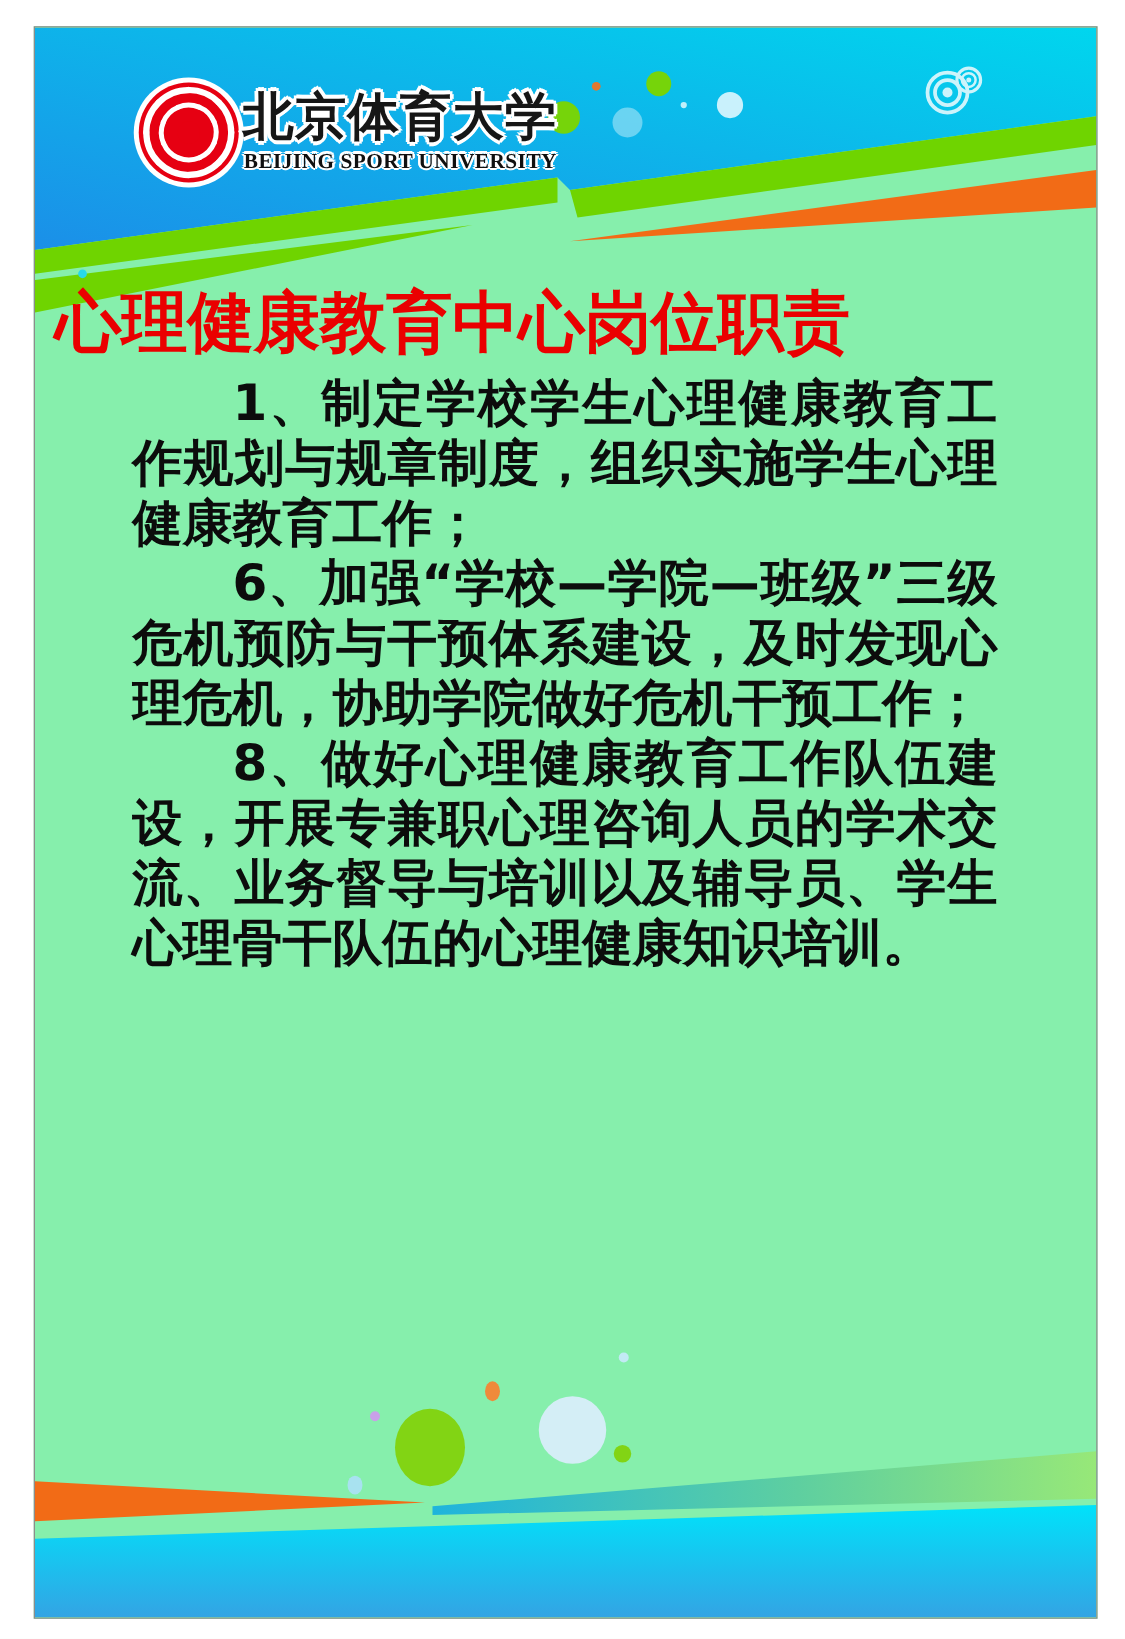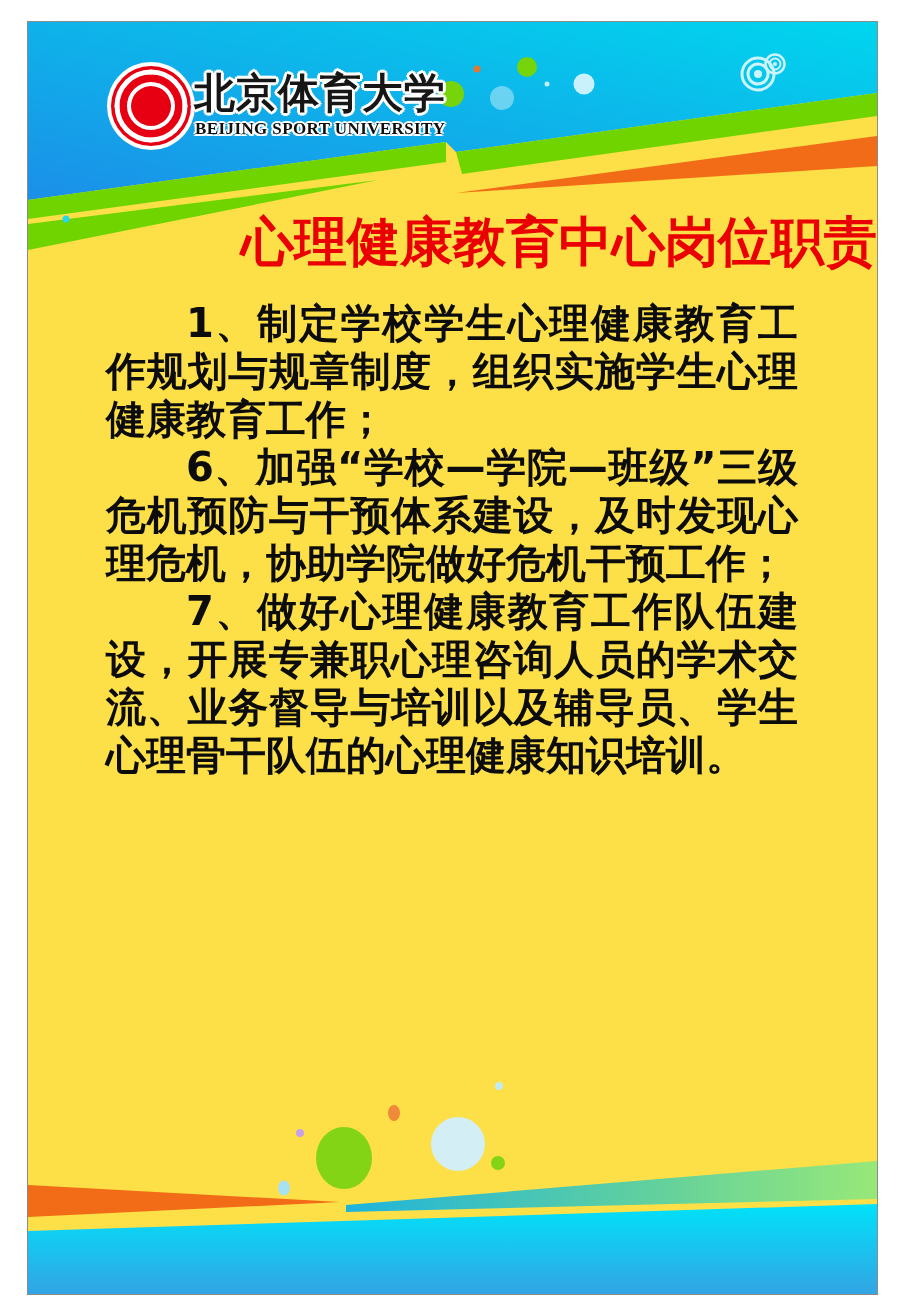--- a/index.html
+++ b/index.html
@@ -1,31 +1,31 @@
 <!DOCTYPE html>
 <html><head>
 <meta charset="utf-8">
 <style>
   html,body{margin:0;padding:0;background:#ffffff;}
   .page{position:relative;width:900px;height:1311px;background:#ffffff;overflow:hidden;
         font-family:"DejaVu Sans","Liberation Sans",sans-serif;}
   .panel{position:absolute;left:27px;top:21px;width:849px;height:1272px;
-         border:1px solid #8c8c8c;background:#fde047;overflow:hidden;}
+         border:1px solid #8c8c8c;background:#86efac;overflow:hidden;}
   .bg{position:absolute;left:0;top:0;width:849px;height:1272px;display:block;}
   .brand-zh{position:absolute;left:166px;top:44px;width:300px;
             font-size:41px;font-weight:900;color:#161616;letter-spacing:1px;
             text-shadow:-2px -2px 0 #fff,2px -2px 0 #fff,-2px 2px 0 #fff,2px 2px 0 #fff,
                         0 -3px 0 #fff,0 3px 0 #fff,-3px 0 0 #fff,3px 0 0 #fff;}
   .brand-en{position:absolute;left:167px;top:97px;width:300px;
             font-family:"Liberation Serif","DejaVu Serif",serif;
             font-size:17px;font-weight:700;color:#101010;letter-spacing:0.4px;
             text-shadow:-1.5px -1.5px 0 #fff,1.5px -1.5px 0 #fff,-1.5px 1.5px 0 #fff,
                         1.5px 1.5px 0 #fff,0 -2px 0 #fff,0 2px 0 #fff,-2px 0 0 #fff,2px 0 0 #fff;}
-  .poster-title{position:absolute;left:0;top:185px;width:849px;margin:0;
-                text-align:right;font-size:53px;font-weight:900;color:#ea0000;}
+  .poster-title{position:absolute;left:0;top:185px;width:849px;margin:16px;
+                text-align:left;font-size:53px;font-weight:900;color:#ea0000;}
   .body-text{position:absolute;left:78px;top:277px;width:692px;}
   .body-text p{margin:0;font-size:40px;line-height:48px;font-weight:600;color:#0c0c0c;
                text-indent:2em;text-align:justify;}
 </style>
 </head>
 <body>
 
 <div class="page">
   <div class="panel">
 
@@ -115,17 +115,17 @@
     </svg>
 
     <div class="brand-zh">北京体育大学</div>
     <div class="brand-en">BEIJING SPORT UNIVERSITY</div>
 
     <h1 class="poster-title">心理健康教育中心岗位职责</h1>
 
     <div class="body-text">
       <p>1、制定学校学生心理健康教育工作规划与规章制度，组织实施学生心理健康教育工作；</p>
       <p>6、加强“学校—学院—班级”三级危机预防与干预体系建设，及时发现心理危机，协助学院做好危机干预工作；</p>
-      <p>7、做好心理健康教育工作队伍建设，开展专兼职心理咨询人员的学术交流、业务督导与培训以及辅导员、学生心理骨干队伍的心理健康知识培训。</p>
+      <p>8、做好心理健康教育工作队伍建设，开展专兼职心理咨询人员的学术交流、业务督导与培训以及辅导员、学生心理骨干队伍的心理健康知识培训。</p>
     </div>
 
   </div>
 </div>
 
 </body></html>

